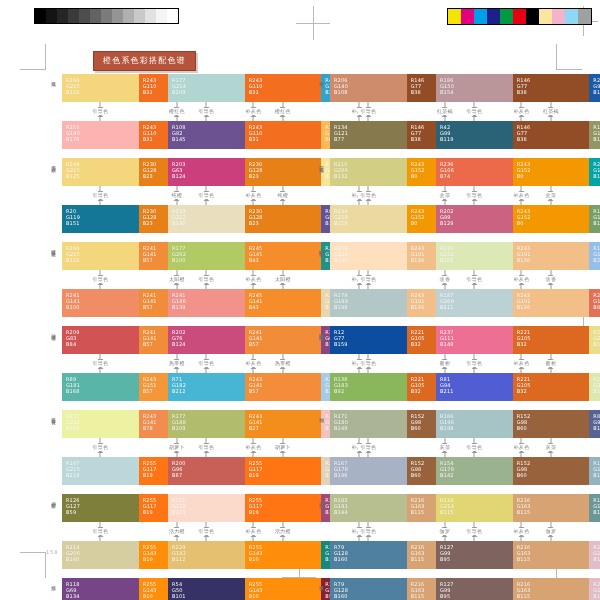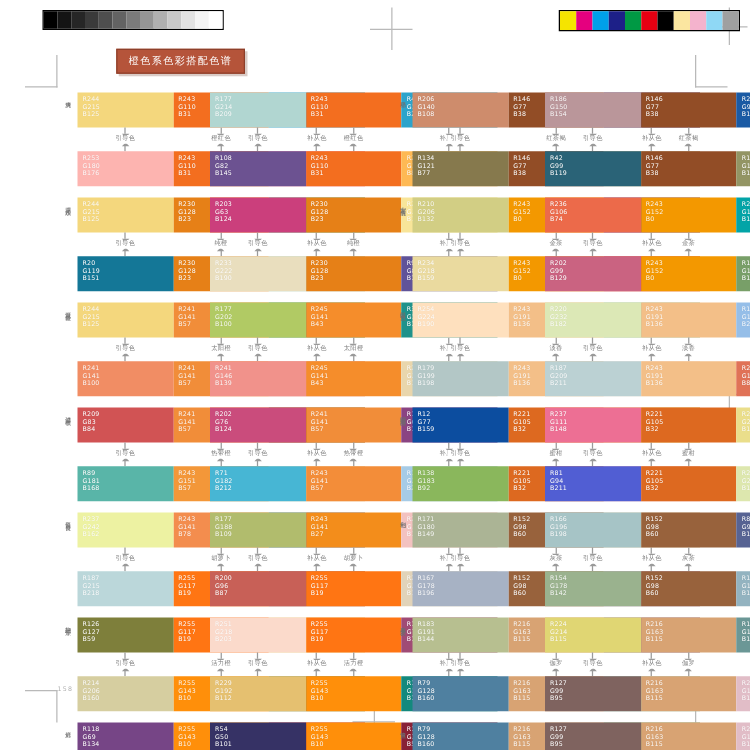--- a/index.html
+++ b/index.html
@@ -15,21 +15,21 @@
   .reg{position:absolute;pointer-events:none;}
   .reg .h{position:absolute;background:#b9b9b9;height:1px;}
   .reg .v{position:absolute;background:#b9b9b9;width:1px;}
 
   
   .strip{position:absolute;display:flex;border:1px solid #000;box-sizing:content-box;}
   .strip i{display:block;width:11px;height:14px;}
   .strip.color i{width:13px;height:15px;}
 
   
-  .title-wrap{position:absolute;left:58px;top:36px;padding-left:35px;}
+  .title-wrap{position:absolute;left:58px;top:48px;padding-left:35px;}
   .title{
     display:inline-block;
     background:#b5543a;
     color:#ffffff;
     font-size:8px;
     letter-spacing:1.2px;
     padding:3px 9px 4px 9px;
     border:1px solid #8d3f2a;
     box-shadow:2px 2px 0 rgba(120,70,50,.28);
     white-space:nowrap;

